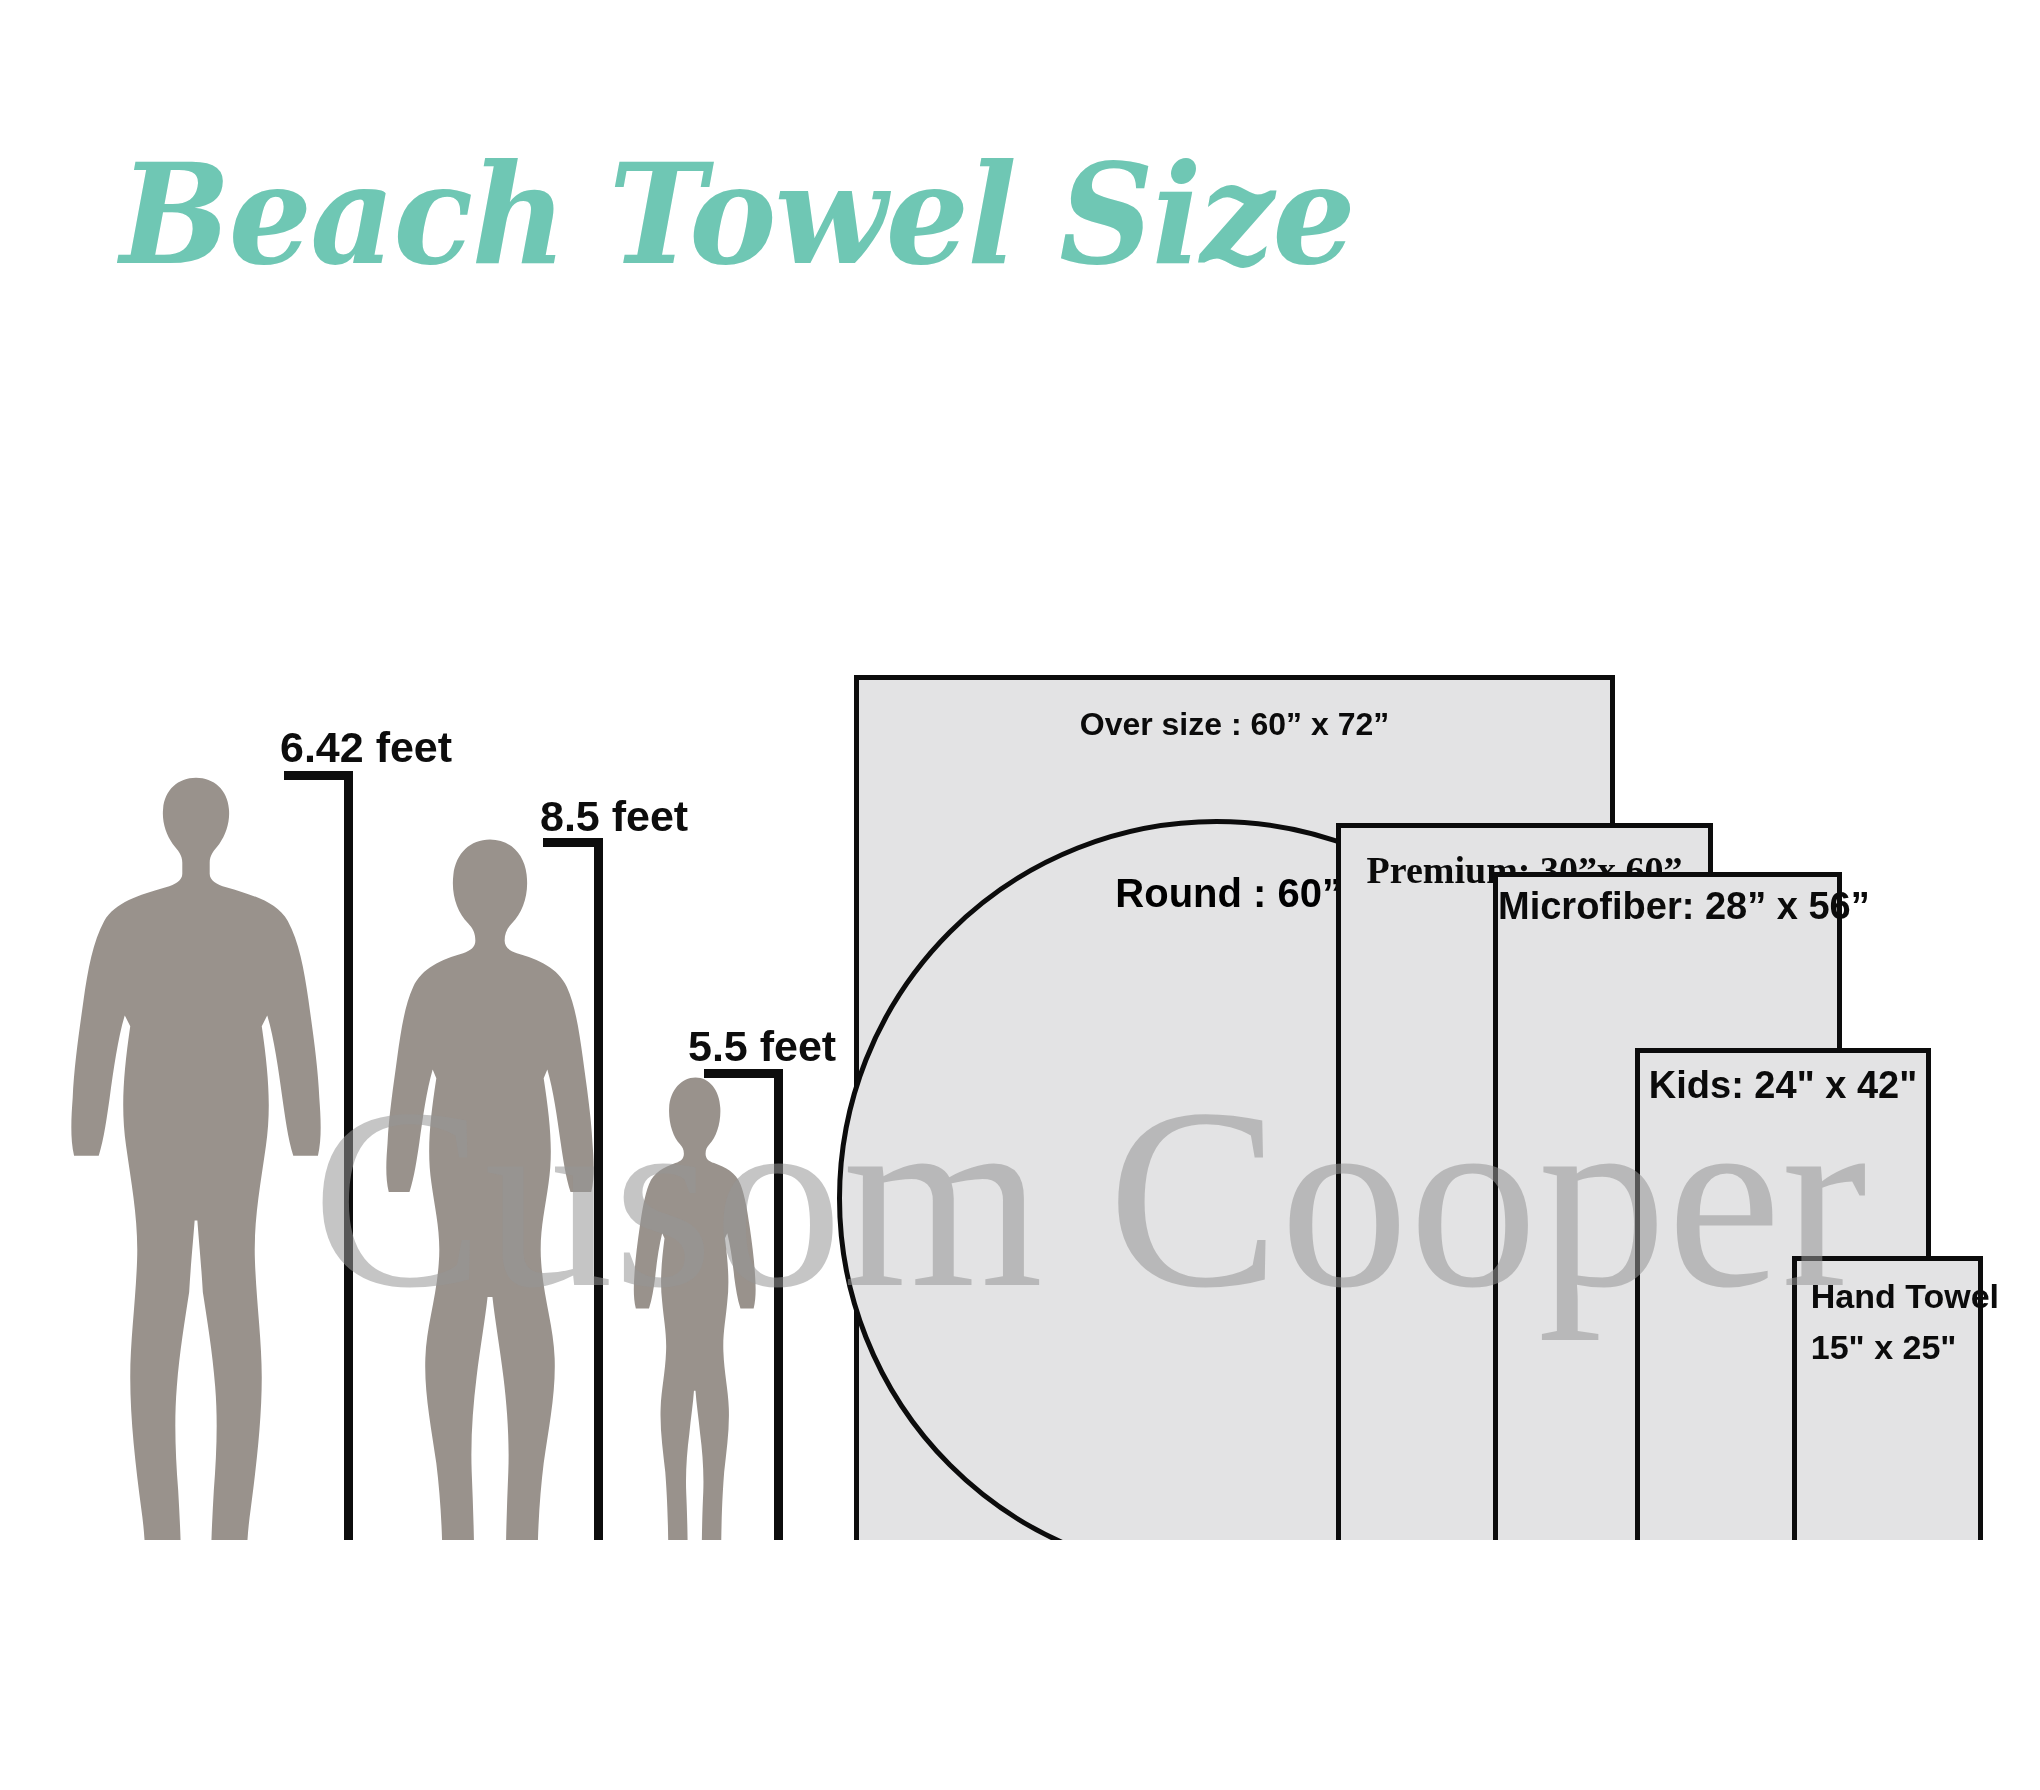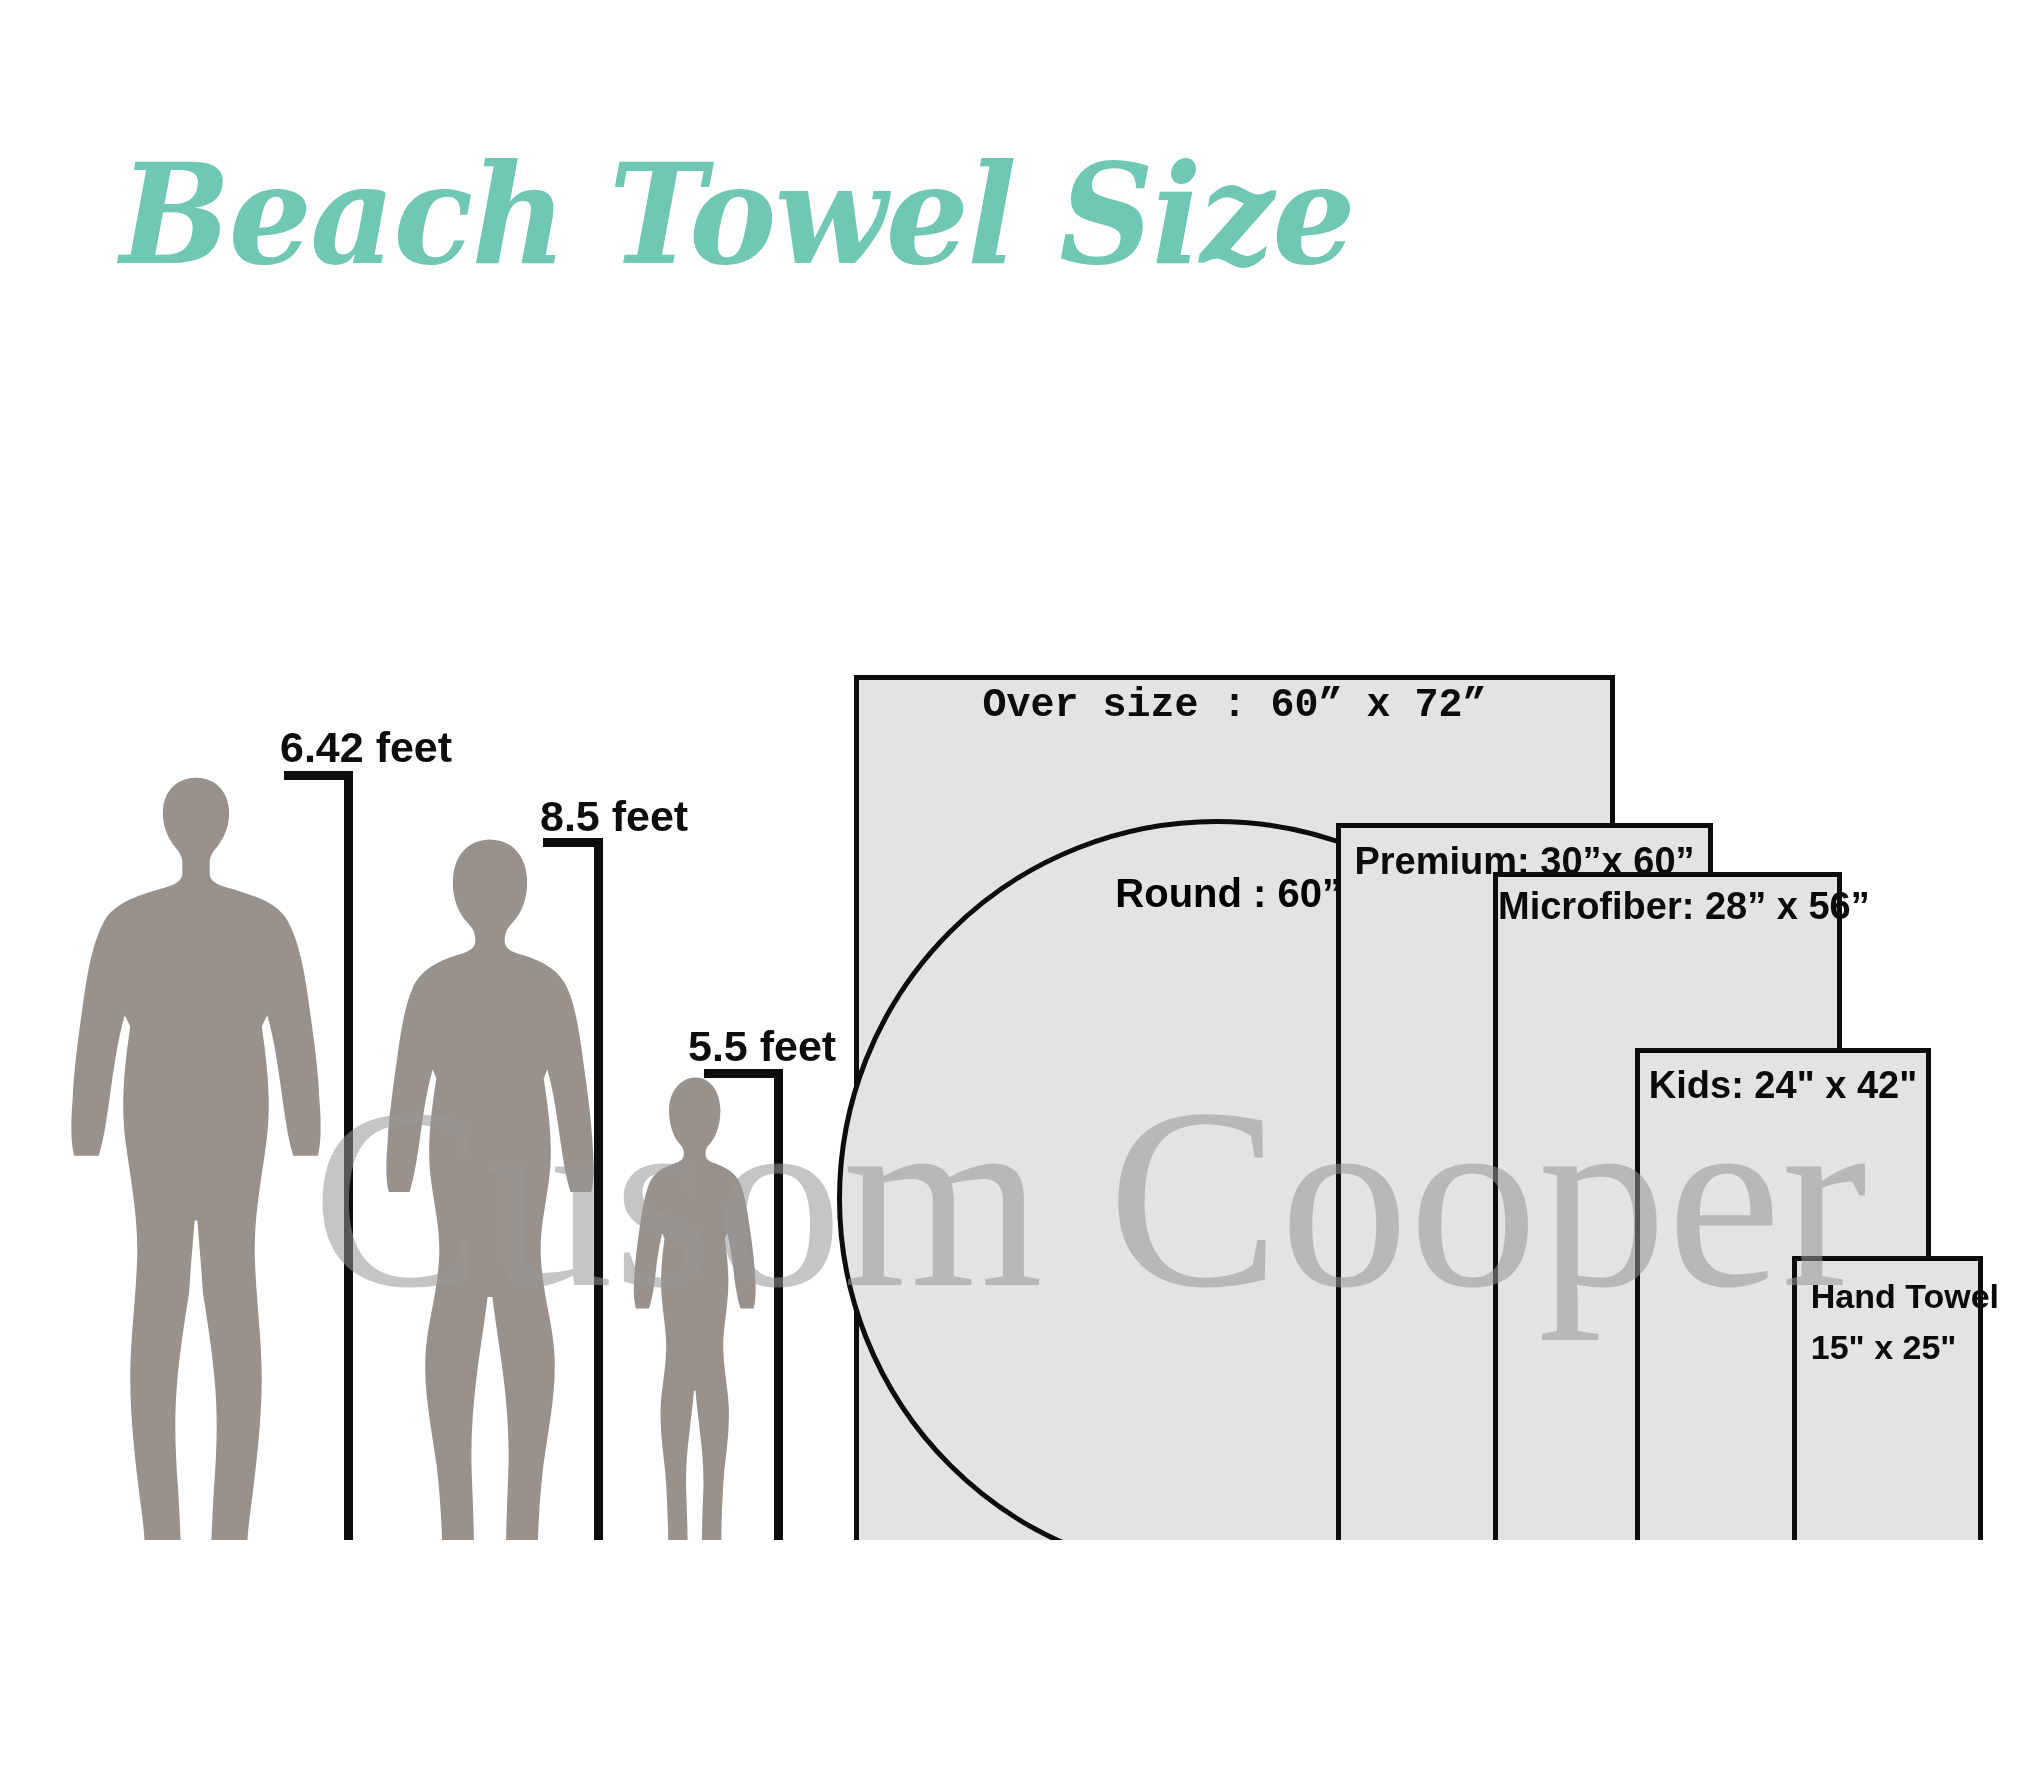--- a/index.html
+++ b/index.html
@@ -28,26 +28,26 @@
     position:absolute;
     background:#e3e3e4;
     border:5.2px solid #0c0c0c;
     box-sizing:border-box;
   }
   .towel-label{
     font-weight:bold;color:#0b0b0b;
     text-align:center;white-space:nowrap;
   }
   #towel-oversize{left:854px;top:675px;width:761px;height:906px;z-index:1;}
-  #towel-oversize .towel-label{margin-top:3px;font-size:40px;font-family:Liberation Mono, monospace;}
+  #towel-oversize .towel-label{margin-top:26px;font-size:32px;}
   #towel-round{left:837px;top:819px;width:759px;height:759px;border-radius:50%;z-index:2;}
   #towel-round-label{position:absolute;left:998px;top:871px;width:344px;
     font-weight:bold;font-size:40px;color:#000000;text-align:right;white-space:nowrap;z-index:3;}
   #towel-premium{left:1336px;top:823px;width:377px;height:759px;z-index:4;}
-  #towel-premium .towel-label{margin-top:12px;font-size:38px;}
+  #towel-premium .towel-label{margin-top:20px;font-size:38px;font-family:Liberation Serif, serif;}
   #towel-microfiber{left:1493px;top:872px;width:349px;height:709px;z-index:5;}
   #towel-microfiber .towel-label{margin-top:7.7px;font-size:38px;}
   #towel-kids{left:1635px;top:1048px;width:296px;height:533px;z-index:6;}
   #towel-kids .towel-label{margin-top:11.2px;font-size:38px;}
   #towel-hand{left:1792px;top:1256px;width:191px;height:325px;z-index:7;}
   #towel-hand .towel-label{text-align:left;padding:10.3px 0 0 13.8px;font-size:34px;line-height:1.5;}
 
   
   .silhouette{position:absolute;z-index:8;}
   #man-svg{left:59px;top:767px;width:274px;height:810px;}

